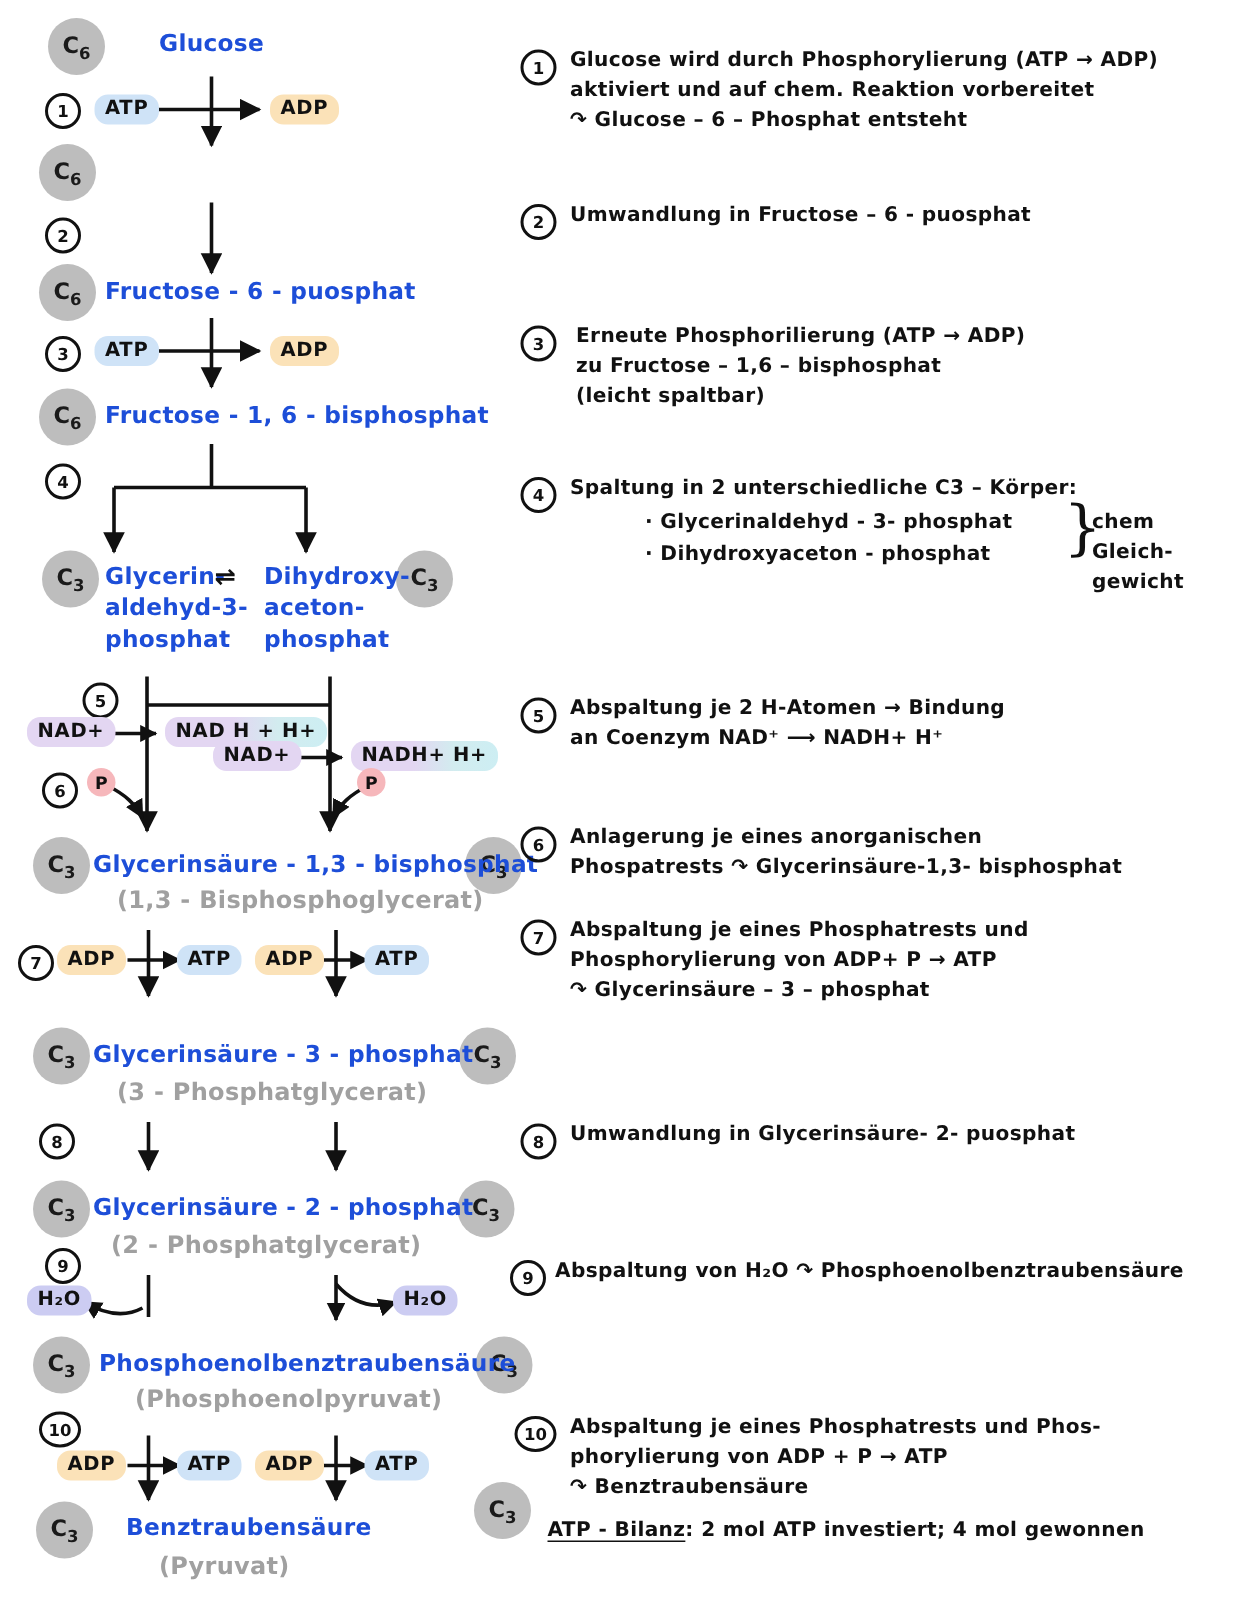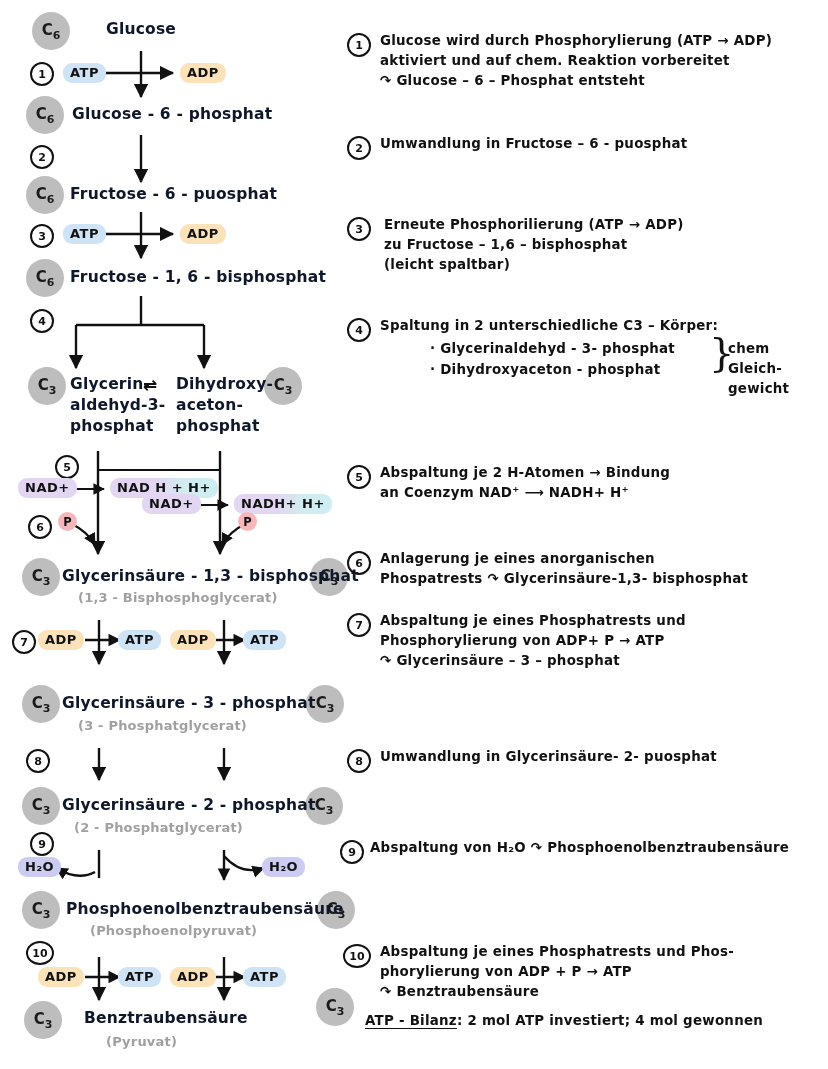--- a/index.html
+++ b/index.html
@@ -57,29 +57,29 @@
     background: transparent;
     font-family: "DejaVu Sans", sans-serif;
   }
   .stepnum.wide { width: 24px; }
 
   
   .cname {
     position: absolute;
     font-weight: 700;
     font-size: 15.5px;
-    color: #0f172a;
+    color: #1d4ed8;
     white-space: nowrap;
     letter-spacing: 0.2px;
   }
   .cname.ml { line-height: 21px; white-space: normal; }
   .cgray {
     position: absolute;
     font-weight: 700;
-    font-size: 13px;
+    font-size: 16px;
     color: #a0a0a0;
     white-space: nowrap;
     letter-spacing: 0.2px;
   }
 
   
   .pill {
     position: absolute;
     font-weight: 700;
     font-size: 13px;
@@ -264,21 +264,20 @@
       <span>8</span>
     </div>
   <div class="stepnum" style="left:30px; top:832px;">
       <span>9</span>
     </div>
   <div class="stepnum wide" style="left:26px; top:941px;">
       <span>10</span>
     </div>
 
   <div class="cname" style="left:106px; top:20px;">Glucose</div>
-  <div class="cname" style="left:72px;  top:105px;">Glucose - 6 - phosphat</div>
   <div class="cname" style="left:70px;  top:185px;">Fructose - 6 - puosphat</div>
   <div class="cname" style="left:70px;  top:268px;">Fructose - 1, 6 - bisphosphat</div>
 
   <div class="cname ml" style="left:70px;  top:374px; width:105px;">Glycerin-
 aldehyd-3-
 phosphat</div>
   <div class="cname ml" style="left:176px; top:374px; width:110px;">Dihydroxy-
 aceton-
 phosphat</div>
   <div class="abs" style="left:143px; top:375px; font-size:17px; font-weight:700;">⇌</div>

